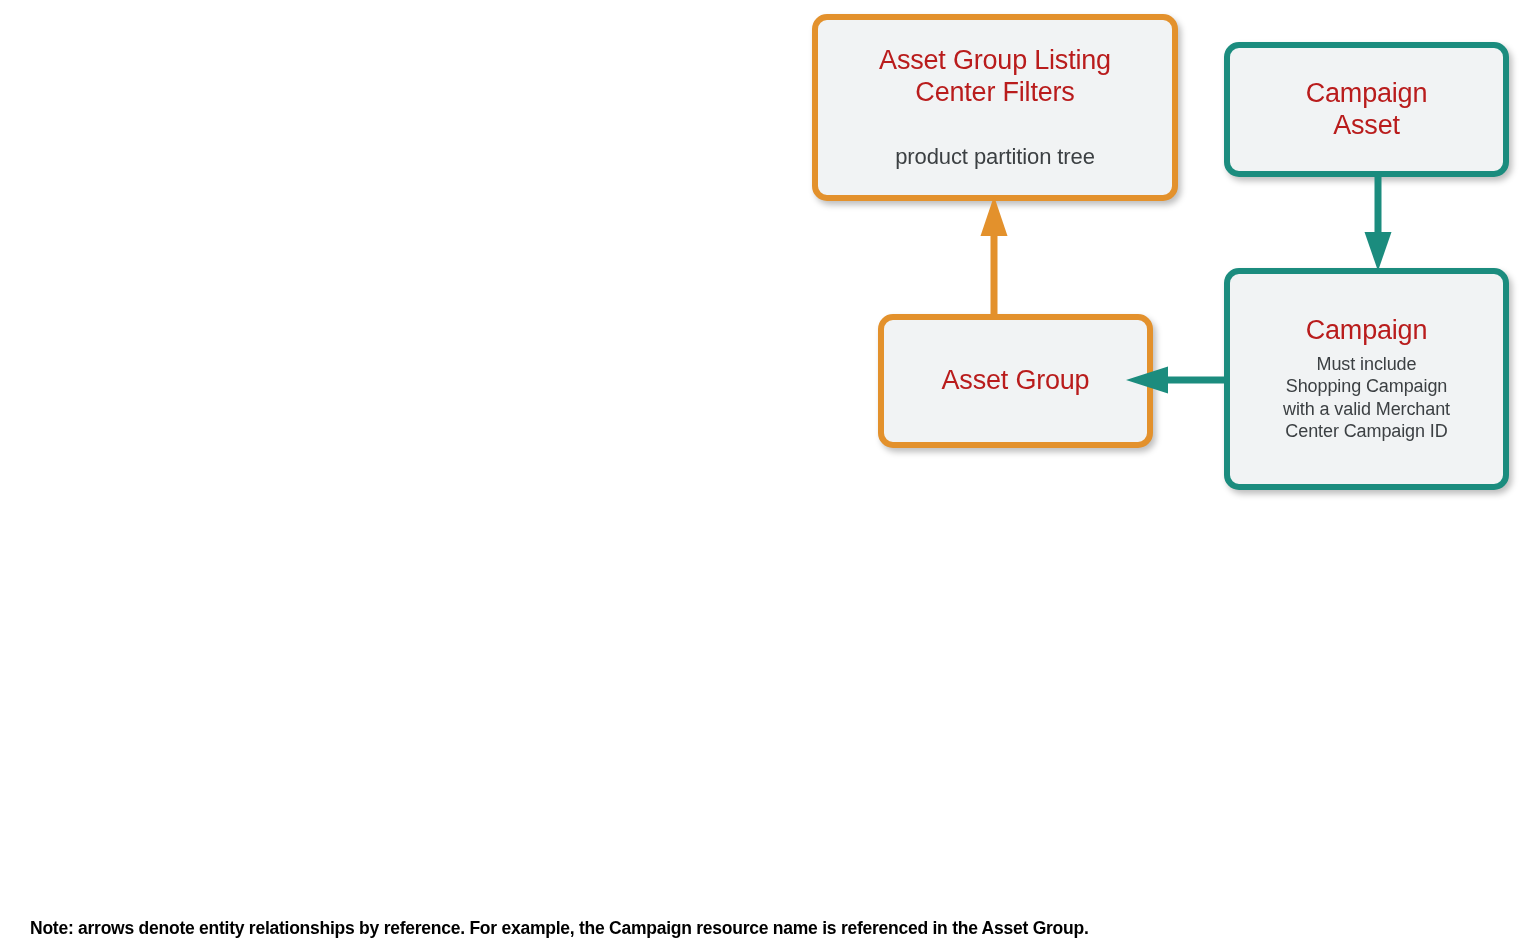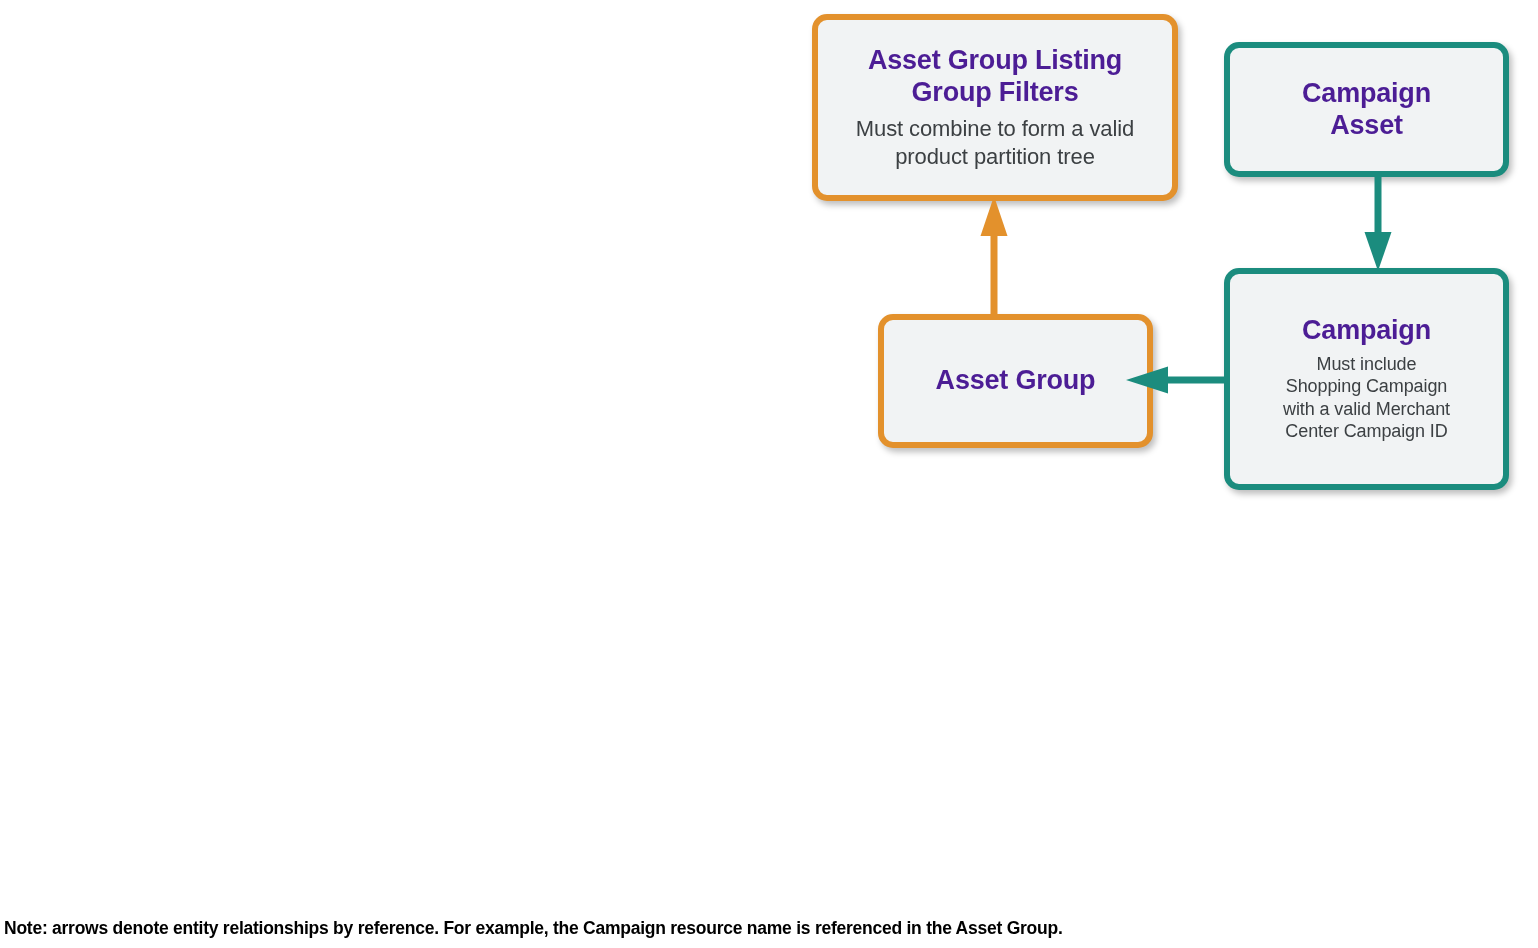--- a/index.html
+++ b/index.html
@@ -32,22 +32,22 @@
     align-items: center;
     justify-content: center;
     text-align: center;
     box-shadow: 3px 4px 6px rgba(0,0,0,0.26);
     padding: 6px 10px;
   }
   .node.orange { border-color: #e3912c; }
   .node.teal   { border-color: #1b8c7e; }
 
   .node-title {
-    font-weight: bold;
-    color: #4c1d95;
+    font-weight: normal;
+    color: #b91c1c;
     letter-spacing: -0.2px;
     line-height: 1.17;
   }
   .node-desc {
     color: #3c4043;
     line-height: 1.25;
     letter-spacing: -0.1px;
   }
 
   
@@ -77,41 +77,41 @@
   .arrow { position: absolute; }
   .arrow svg { display: block; overflow: visible; }
 
   #arrow-assetgroup-to-filters { left: 968px; top: 196px; }
   #arrow-budget-to-campaign    { left: 1352px; top: 172px; }
   #arrow-campaign-to-assetgroup{ left: 1126px; top: 365px; }
 
   
   #footer-note {
     position: absolute;
-    left: 4px;
+    left: 30px;
     top: 918px;
     font-size: 17.5px;
     font-weight: bold;
     color: #000000;
     letter-spacing: -0.25px;
     white-space: nowrap;
   }
 </style>
 </head>
 <body>
 
 <div id="canvas">
 
   <div class="node orange" id="node-aglgf">
     <div class="node-title">
       <span>Asset Group Listing</span><br>
-      <span>Group Filters</span>
+      <span>Center Filters</span>
     </div>
     <div class="node-desc">
-      <span>Must combine to form a valid</span><br>
+      <br>
       <span>product partition tree</span>
     </div>
   </div>
 
   <div class="node teal" id="node-campaign-budget">
     <div class="node-title">
       <span>Campaign</span><br>
       <span>Asset</span>
     </div>
   </div>

